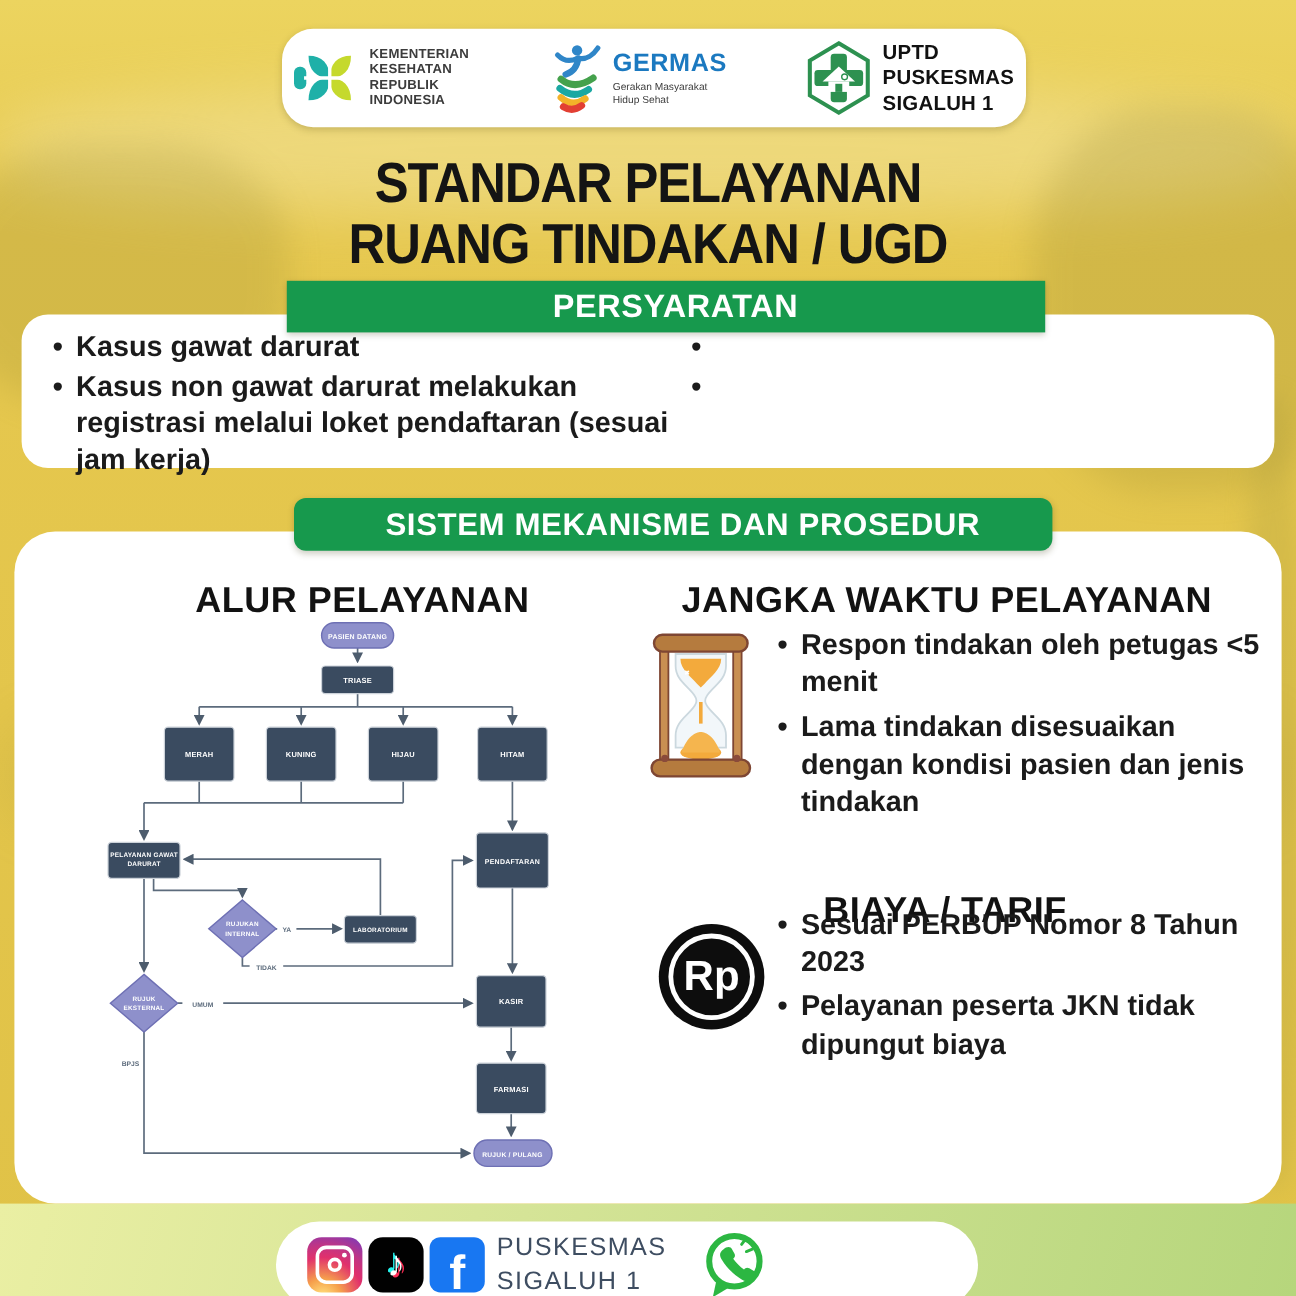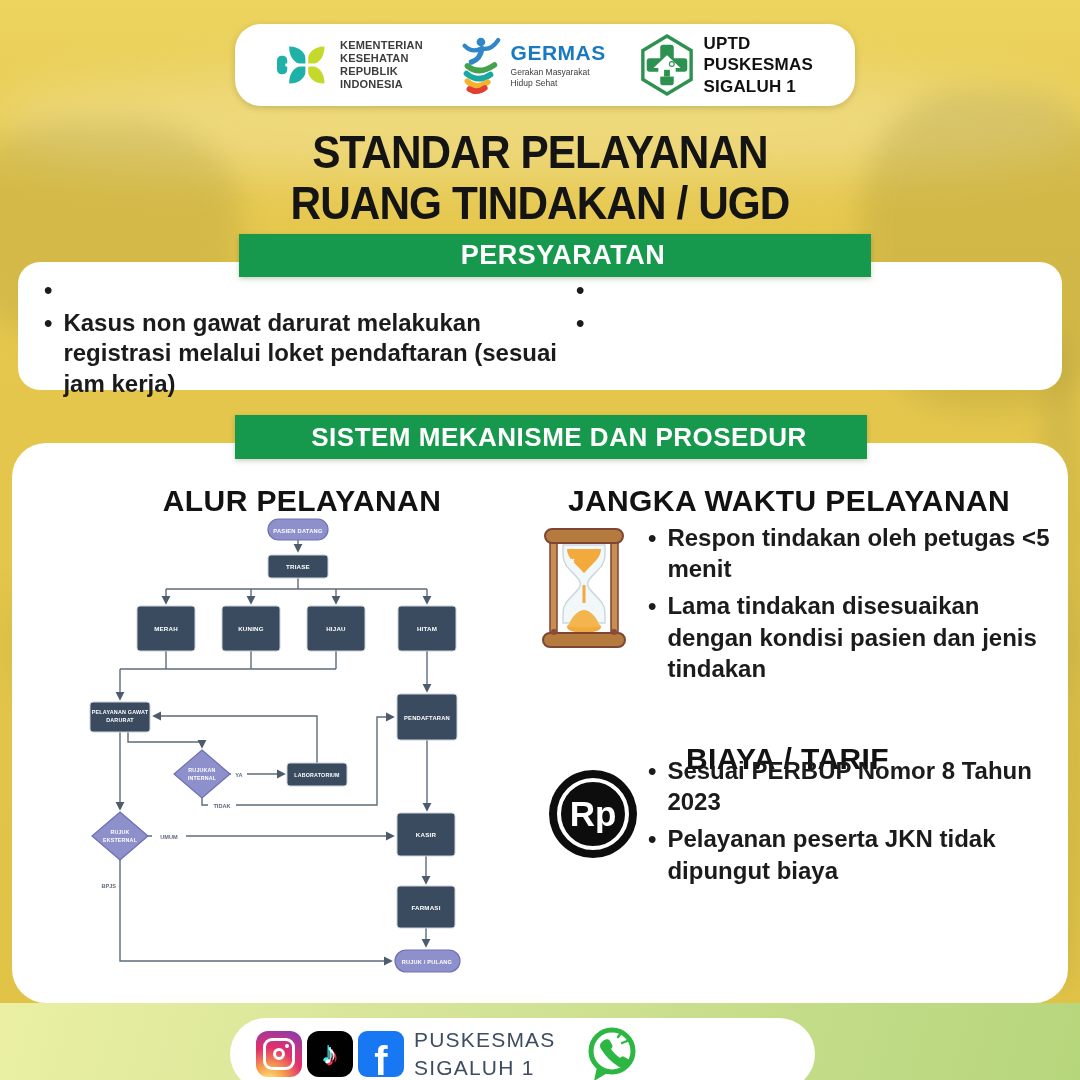--- a/index.html
+++ b/index.html
@@ -16,35 +16,35 @@
   .b1{left:-40px;top:120px;width:280px;height:220px;background:#8f832f;opacity:.20;}
   .b2{right:-40px;top:90px;width:260px;height:320px;background:#8f832f;opacity:.22;}
   .b3{left:0;top:560px;width:1080px;height:170px;background:#9a8c33;opacity:.15;filter:blur(22px);}
   .b4{right:-6px;top:330px;width:50px;height:660px;background:#a5983d;opacity:.25;filter:blur(10px);}
   .b5{left:60px;top:935px;width:120px;height:60px;background:#a3943a;opacity:.25;}
   .sky{left:0;top:70px;width:1080px;height:110px;background:#f7eec2;opacity:.35;filter:blur(24px);}
   .bottom-strip{left:0;top:1003px;width:1080px;height:77px;
     background:linear-gradient(105deg,#eaefa3 0%,#d5e497 40%,#b6d67c 100%);}
   
   .header-pill{left:235px;top:24px;width:620px;height:82px;background:#fff;border-radius:26px;
-    display:flex;align-items:center;justify-content:space-between;padding:0 42px;box-sizing:border-box;
+    display:flex;align-items:center;justify-content:space-between;padding:0 10px;box-sizing:border-box;
     box-shadow:0 2px 6px rgba(90,80,20,.25);}
   .logo-group{display:flex;align-items:center;gap:9px;}
   .kemenkes-text{font-size:11px;font-weight:700;color:#3c3c3c;line-height:1.18;letter-spacing:.2px;}
   .germas-text .g-name{font-size:21px;font-weight:800;color:#1b79c0;letter-spacing:.5px;line-height:1;}
   .germas-text .g-tag{font-size:8.5px;color:#3c3c3c;line-height:1.2;margin-top:4px;}
   .uptd-text{font-size:17px;font-weight:800;color:#111;line-height:1.25;letter-spacing:.2px;}
   
   .title-wrap{left:0;top:126px;width:1080px;text-align:center;color:#141414;}
   .title-line{font-size:47px;font-weight:800;line-height:51px;letter-spacing:-1px;transform:scaleX(.9);}
   
   .banner{background:#17994d;color:#fff;font-weight:800;display:flex;align-items:center;justify-content:center;
     letter-spacing:.5px;box-shadow:0 2px 5px rgba(60,60,20,.25);padding-left:16px;}
   .banner-persyaratan{left:239px;top:234px;width:616px;height:43px;font-size:27px;z-index:5;}
-  .banner-sistem{left:235px;top:415px;width:616px;height:44px;font-size:26px;z-index:5;}
+  .banner-sistem{left:245px;top:415px;width:616px;height:44px;font-size:26px;z-index:5;border-radius:10px;}
   
   .req-box{left:18px;top:262px;width:1044px;height:128px;background:#fff;border-radius:22px;z-index:2;
     display:flex;padding-top:13px;box-sizing:border-box;}
   .req-col-left{width:540px;padding-left:26px;box-sizing:border-box;}
   .req-col-right{flex:1;padding-left:18px;padding-right:10px;box-sizing:border-box;}
   .blist{list-style:none;margin:0;padding:0;}
   .blist li{display:flex;font-size:24px;font-weight:700;color:#1b1b1b;line-height:1.26;margin-bottom:3px;}
   .blist .dot{margin-right:11px;}
   .main-panel{left:12px;top:443px;width:1056px;height:560px;background:#fff;border-radius:34px;z-index:2;}
   
@@ -158,20 +158,21 @@
 </div>
 
 <div class="abs banner banner-persyaratan">
   <span>PERSYARATAN</span>
 </div>
 <div class="abs req-box">
   <div class="req-col-left">
     <ul class="blist">
       <li>
           <span class="dot">•</span>
+          <span>Kasus gawat darurat</span>
         </li>
       <li>
           <span class="dot">•</span>
           <span>Kasus non gawat darurat melakukan registrasi melalui loket pendaftaran (sesuai jam kerja)</span>
         </li>
     </ul>
   </div>
   <div class="req-col-right">
     <ul class="blist">
       <li>

